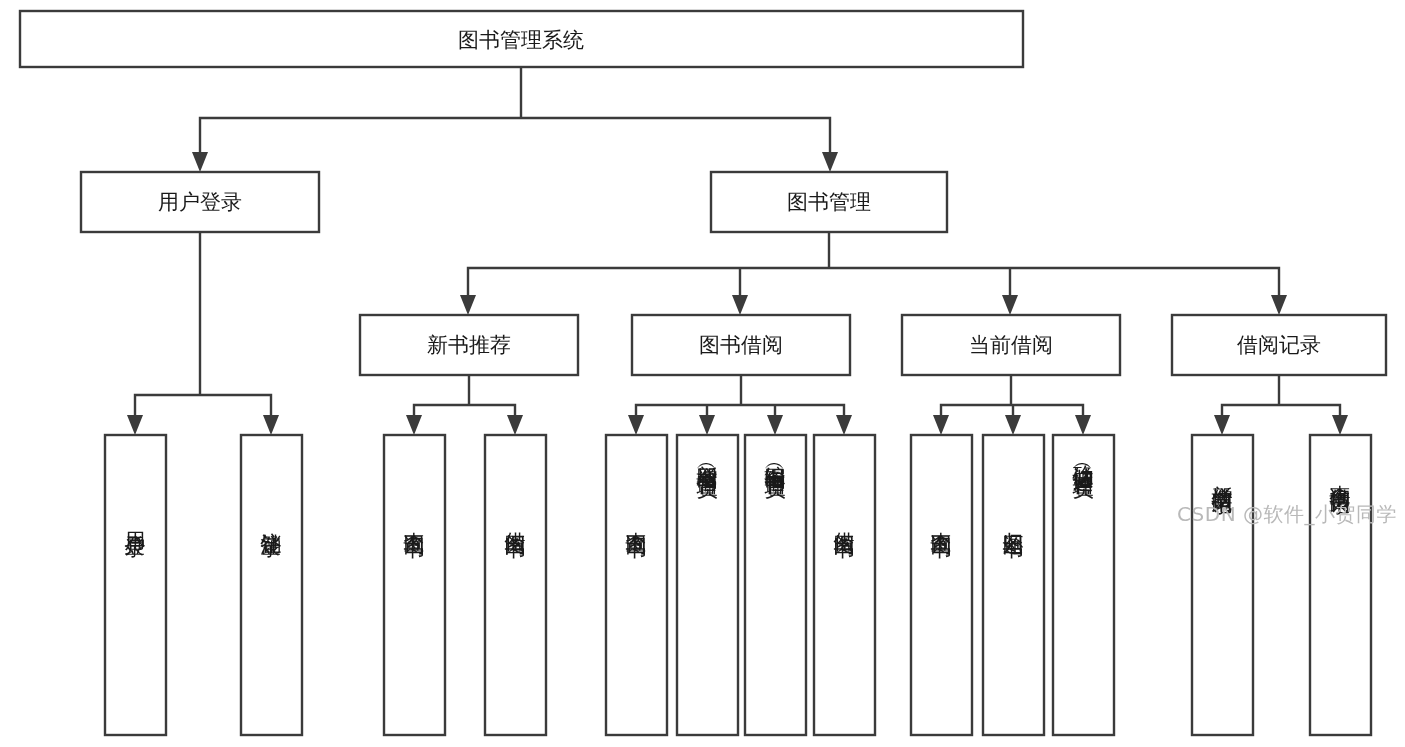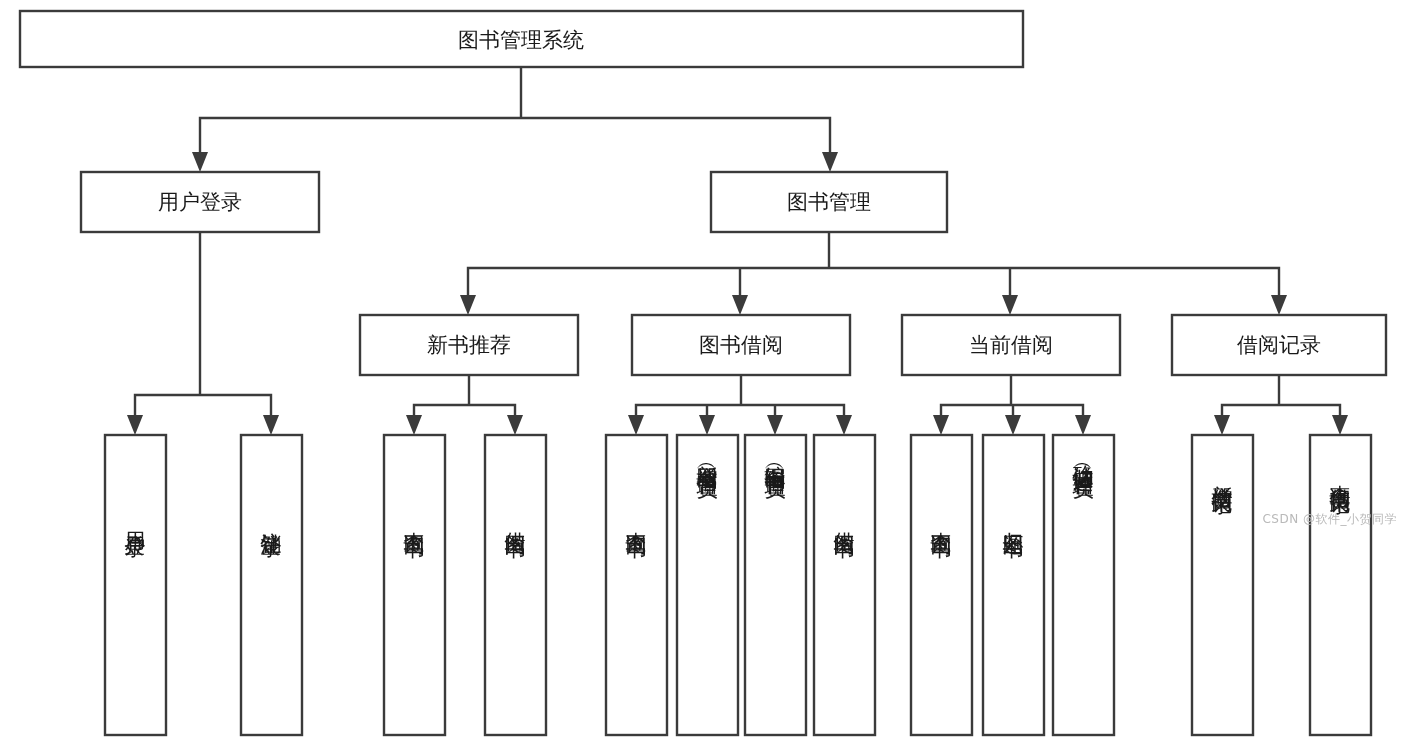--- a/index.html
+++ b/index.html
@@ -56,21 +56,21 @@
     writing-mode: vertical-rl;
     text-orientation: upright;
     letter-spacing: 2px;
     white-space: pre;
   }
   .watermark {
     position: absolute;
     right: 8px;
     bottom: 6px;
     font-family: "DejaVu Sans", "Liberation Sans", sans-serif;
-    font-size: 12px;
+    font-size: 20px;
     color: #b9b9b9;
     letter-spacing: 0.5px;
     user-select: none;
     pointer-events: none;
   }
 </style>
 </head>
 <body>
 
 <div id="diagram-root">

